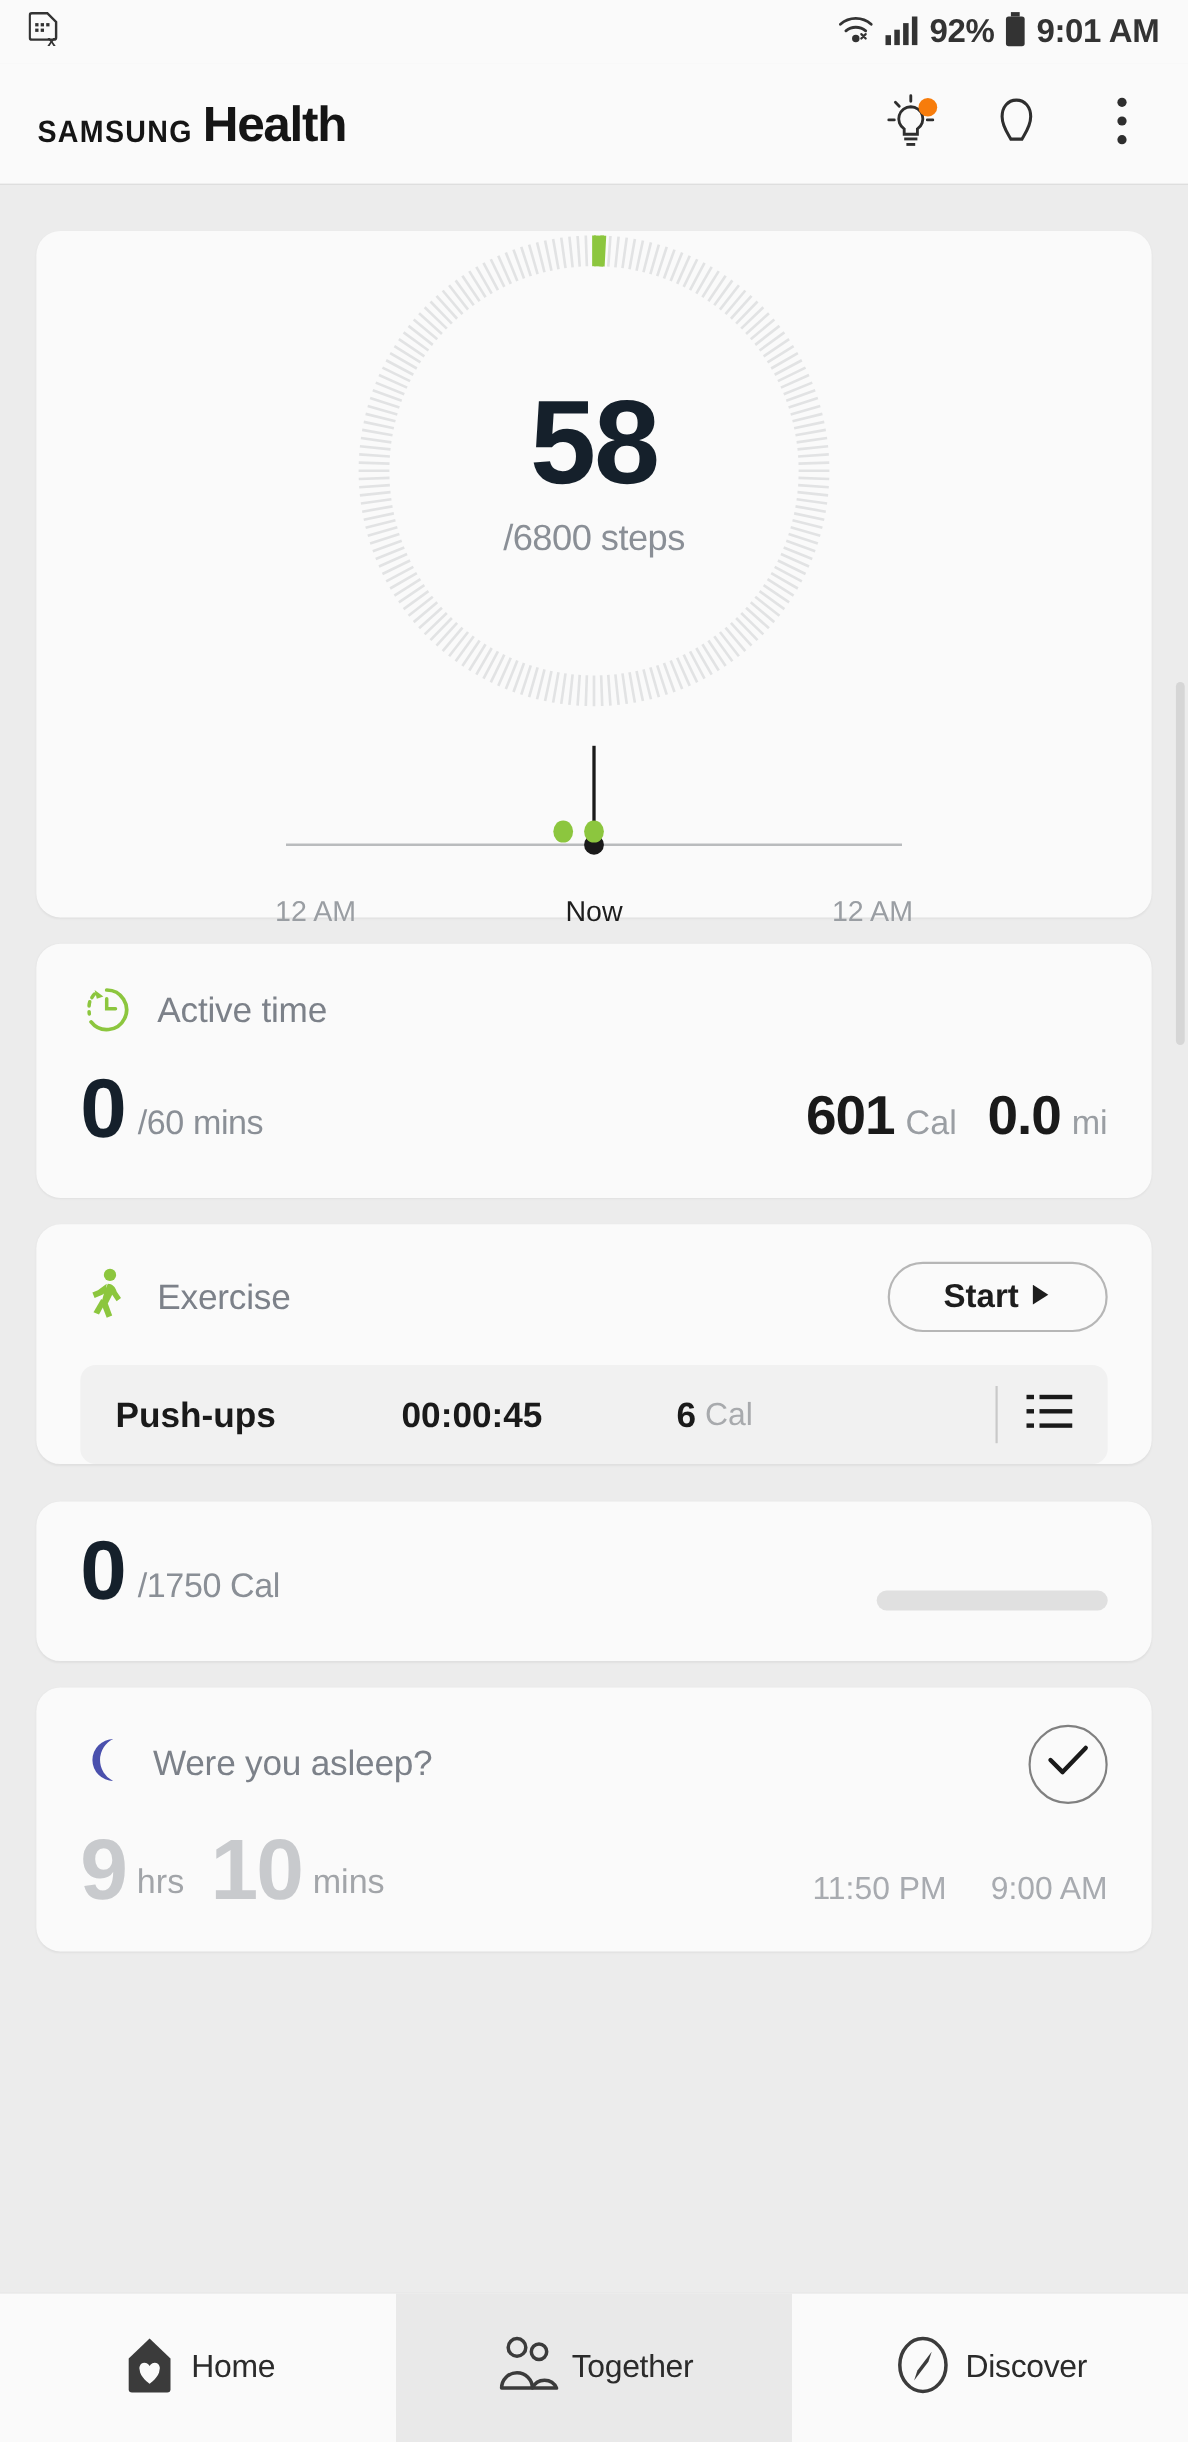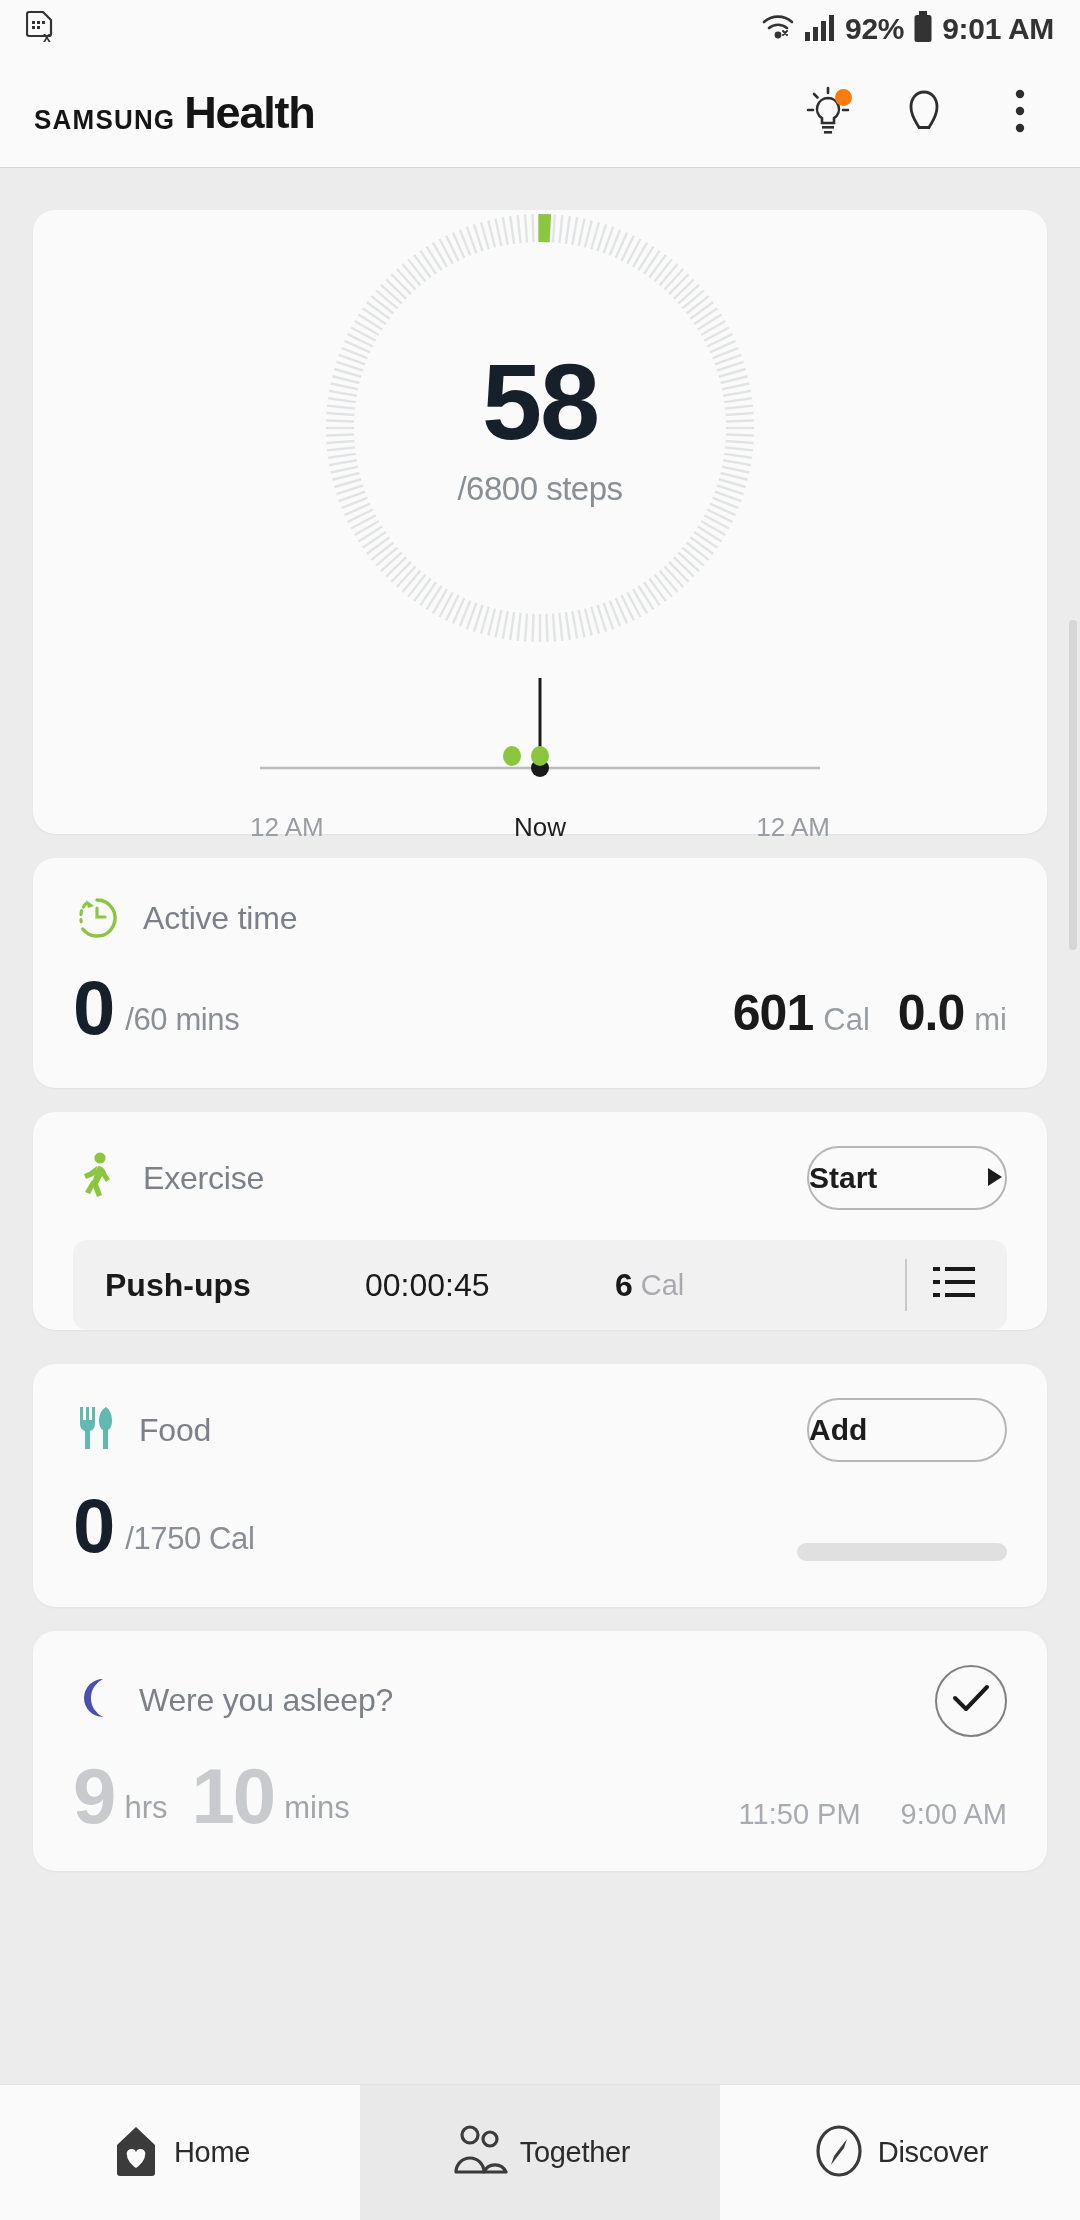--- a/index.html
+++ b/index.html
@@ -50,21 +50,21 @@
   .card {
     background: #fafafa; border-radius: 22px;
     margin: 0 33px 24px 33px;
     box-shadow: 0 1px 2px rgba(0,0,0,0.05);
   }
   .card-head { display: flex; align-items: center; padding: 34px 40px 0 40px; }
   .card-title { font-size: 32px; color: #7c8189; margin-left: 22px; letter-spacing: -0.2px; }
   .pill-btn {
     margin-left: auto; min-width: 200px; height: 64px;
     border: 2px solid #b6b6b6; border-radius: 34px; background: #fafafa;
-    display: flex; align-items: center; justify-content: space-between; gap: 10px;
+    display: flex; align-items: center; justify-content: center; gap: 10px;
     font-size: 30px; font-weight: 700; color: #1d1d1d;
   }
 
   
   .steps-card { padding-bottom: 34px; }
   .dial-wrap { position: relative; width: 436px; height: 436px; margin: 42px auto 0 auto; }
   .dial-svg { position: absolute; inset: 0; }
   .dial-center {
     position: absolute; inset: 0; display: flex;
     flex-direction: column; align-items: center; justify-content: center;
@@ -85,21 +85,21 @@
   .stat-num { font-size: 50px; font-weight: 700; color: #1a1a1a; letter-spacing: -1px; }
   .stat-unit { font-size: 31px; color: #9a9ea3; }
 
   
   .exercise-row {
     margin: 30px 40px 34px 40px; height: 90px;
     background: #f1f1f1; border-radius: 14px;
     display: flex; align-items: center; padding: 0 32px;
   }
   .ex-name { font-size: 32px; font-weight: 700; color: #1a1a1a; flex: 0 0 260px; }
-  .ex-time { font-size: 32px; font-weight: 400; color: #1a1a1a; flex: 0 0 250px; }
+  .ex-time { font-size: 32px; font-weight: 700; color: #1a1a1a; flex: 0 0 250px; }
   .ex-cal { font-size: 32px; font-weight: 700; color: #1a1a1a; }
   .ex-cal-unit { font-size: 29px; color: #a8aaad; font-weight: 400; margin-left: 8px; }
   .ex-divider { width: 2px; height: 52px; background: #c9c9c9; margin-left: auto; margin-right: 26px; }
 
   
   .food-bar-wrap { margin-left: auto; display: flex; align-items: center; }
   .food-bar { width: 210px; height: 18px; border-radius: 10px; background: #e0e0e0; }
 
   
   .check-circle {
@@ -489,35 +489,20 @@
             <rect x="0" y="16" width="7" height="4" fill="#1a1a1a"></rect>
             <rect x="12" y="16" width="30" height="4" fill="#1a1a1a"></rect>
             <rect x="0" y="29" width="7" height="4" fill="#1a1a1a"></rect>
             <rect x="12" y="29" width="30" height="4" fill="#1a1a1a"></rect>
           </svg>
         </span>
       </div>
     </div>
 
     <div class="card">
-      <div class="card-head">
-        <span>
-          <svg width="44" height="50" viewBox="0 0 44 50">
-            <rect x="7" y="4" width="3" height="13" fill="#63b8b0"></rect>
-            <rect x="13" y="4" width="3" height="13" fill="#63b8b0"></rect>
-            <rect x="19" y="4" width="3" height="13" fill="#63b8b0"></rect>
-            <path d="M7 17h15v4a7.5 7.5 0 0 1-5 7v18h-5V28a7.5 7.5 0 0 1-5-7z" fill="#63b8b0"></path>
-            <path d="M33 4c4 3 6 8 6 14 0 5-2 8-4 9v19h-5V27c-2-1-4-4-4-9 0-6 2-11 7-14z" fill="#63b8b0"></path>
-          </svg>
-        </span>
-        <span class="card-title">Food</span>
-        <button class="pill-btn">
-          <span>Add</span>
-        </button>
-      </div>
       <div class="row-values">
         <span class="big-num">0</span>
         <span class="unit">/1750 Cal</span>
         <span class="food-bar-wrap">
           <span class="food-bar" style="background: rgb(224, 224, 224);"></span>
         </span>
       </div>
     </div>
 
     <div class="card">

